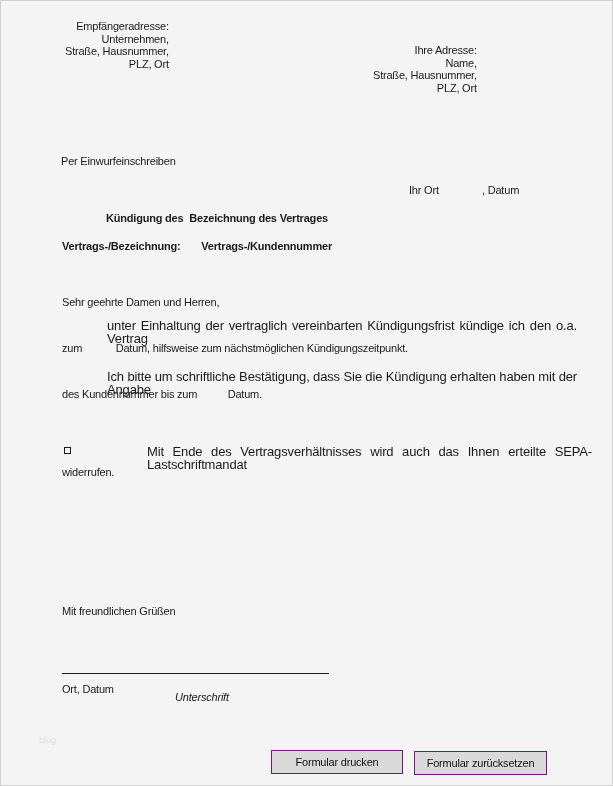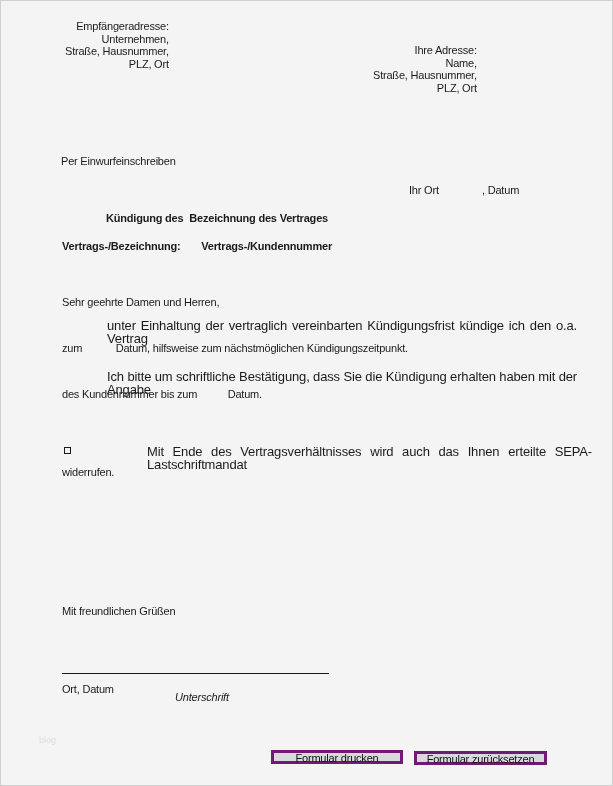--- a/index.html
+++ b/index.html
@@ -51,23 +51,23 @@
       border-top: 1px solid #1a1a1a;
     }
     .watermark {
       position: absolute;
       left: 39px; top: 735px;
       font-size: 9px;
       color: #dcdcdc;
     }
     .btn {
       position: absolute;
-      height: 14px;
+      height: 24px;
       background: #d9d9d9;
-      border: 3px solid #701a75;
+      border: 1px solid #701a75;
       box-sizing: border-box;
       font-family: "Liberation Sans", "DejaVu Sans", sans-serif;
       font-size: 11px;
       line-height: 11px;
       color: #111;
       padding: 0;
       letter-spacing: -0.2px;
       cursor: pointer;
     }
   </style>

